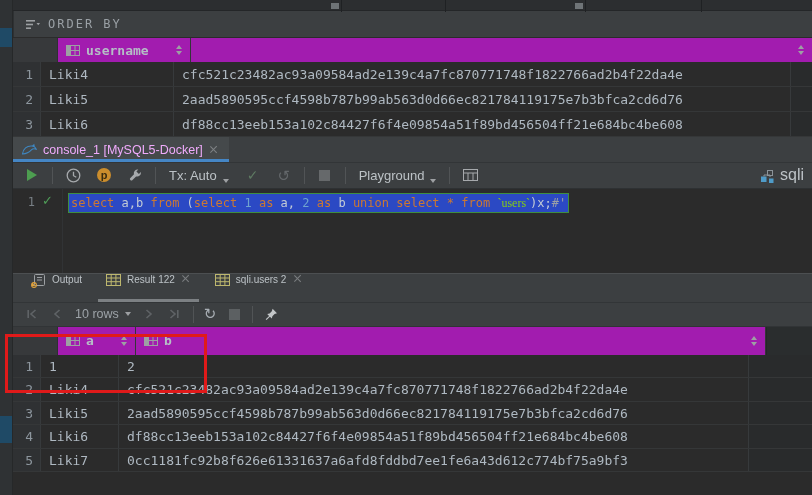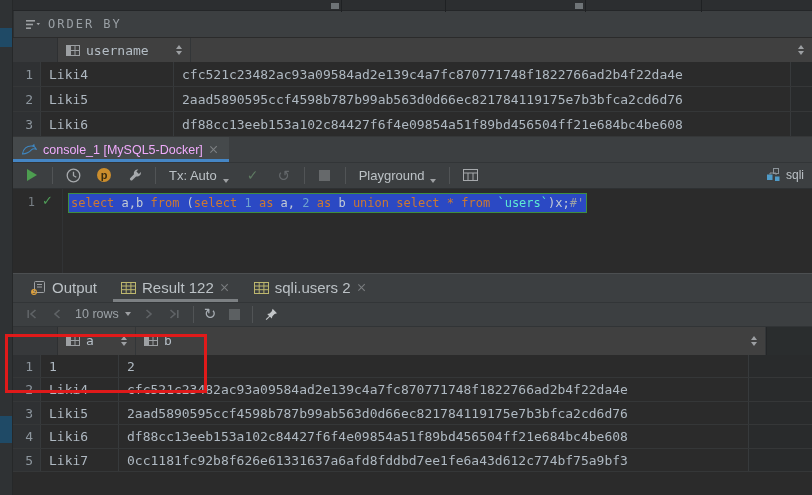--- a/index.html
+++ b/index.html
@@ -18,21 +18,21 @@
   .strip-tick{position:absolute;top:3px;width:8px;height:6px;background:#6f7477;}
   
   .filter-bar{height:26px;background:#3c3f41;display:flex;align-items:center;border-bottom:1px solid #2b2b2b;}
   .fb-section{display:flex;align-items:center;gap:7px;height:100%;cursor:default;}
   .fb-where{width:271px;padding-left:8px;}
   .fb-order{padding-left:12px;flex:1;text-align:right;}
   .fb-divider{width:1px;height:26px;background:#2e3133;}
   .fb-label{font-family:"DejaVu Sans Mono",monospace;font-size:12px;letter-spacing:2px;color:#9aa0a5;}
   .caret-down{width:0;height:0;border-left:3.5px solid transparent;border-right:3.5px solid transparent;border-top:4px solid #9da0a3;display:inline-block;}
   
-  .hdr{background:#404040;display:flex;align-items:stretch;}
+  .hdr{background:#a21caf;display:flex;align-items:stretch;font-weight:bold;}
   .hcell{display:flex;align-items:center;gap:6px;padding:0 8px;border-right:1px solid #333638;color:#b5bec6;
          font-family:"DejaVu Sans Mono",monospace;font-size:13px;position:relative;}
   .gutter-h{width:28px;background:#37393b;border-right:1px solid #2e3032;}
   .sort-icon{display:inline-flex;flex-direction:column;gap:2px;margin-left:auto;}
   .sort-icon i{width:0;height:0;border-left:3.5px solid transparent;border-right:3.5px solid transparent;display:block;}
   .sort-icon .up{border-bottom:4px solid #9da0a3;}
   .sort-icon .dn{border-top:4px solid #9da0a3;}
   .grid-rows{background:#2b2b2b;}
   .grow{display:flex;align-items:stretch;border-bottom:1px solid #353738;background:#2b2b2b;}
   .gnum{width:28px;display:flex;align-items:center;justify-content:flex-end;padding-right:7px;box-sizing:border-box;
@@ -61,34 +61,34 @@
   .tbtn{display:flex;align-items:center;justify-content:center;width:22px;height:22px;border-radius:3px;cursor:pointer;}
   .tb-divider{width:1px;height:17px;background:#515456;}
   .play-tri{width:0;height:0;border-top:6px solid transparent;border-bottom:6px solid transparent;border-left:10px solid #4d9e50;}
   .p-circle{width:14px;height:14px;border-radius:50%;background:#cb8d2c;color:#3a2c10;font-size:11px;font-weight:bold;
             display:flex;align-items:center;justify-content:center;line-height:1;}
   .tx-combo,.pg-combo{display:flex;align-items:flex-end;gap:6px;padding:0 4px;cursor:pointer;font-size:13px;color:#bcc2c6;}
   .glyph{font-size:15px;line-height:1;}
   .check-muted{color:#5e7a62;font-size:14px;}
   .rollback{color:#63676a;font-size:15px;}
   .stop-sq{width:11px;height:11px;background:#66696b;}
-  .schema-box{margin-left:auto;display:flex;align-items:flex-end;gap:5px;cursor:pointer;font-size:12px;color:#bcc2c6;}
+  .schema-box{margin-left:auto;display:flex;align-items:flex-end;gap:5px;cursor:pointer;font-size:16px;color:#bcc2c6;}
   
   .editor{height:98px;background:#2b2b2b;display:flex;}
   .ed-gutter{width:50px;border-right:1px solid #313335;display:flex;align-items:flex-start;padding-top:4px;box-sizing:border-box;}
   .ln{width:22px;text-align:right;color:#787f85;font-family:"DejaVu Sans Mono",monospace;font-size:12px;padding-top:2px;}
   .ed-check{color:#4f9e58;font-size:13px;margin-left:7px;}
   .ed-code{flex:1;padding:4px 0 0 5px;}
   .sql-sel{display:inline-block;white-space:pre;background:#2b49c4;border:1px solid #3e8e41;padding:1px 2px;
            font-family:"DejaVu Sans Mono",monospace;font-size:12px;line-height:16px;}
-  .tok-kw{color:#cc7832;} .tok-pl{color:#c3ccd6;} .tok-num{color:#6fa3cf;} .tok-str{color:#5eead4;} .tok-cmt{color:#9aa0a6;}
+  .tok-kw{color:#cc7832;} .tok-pl{color:#c3ccd6;} .tok-num{color:#6fa3cf;} .tok-str{color:#84cc16;font-family:Liberation Serif, serif;} .tok-cmt{color:#9aa0a6;}
   
   .bottom-tabbar{height:33px;background:#3c3f41;border-top:1px solid #4c4f51;border-bottom:1px solid #323537;
                  display:flex;align-items:stretch;gap:4px;padding-left:8px;}
-  .btab{position:relative;display:flex;align-items:center;gap:6px;padding:0 10px;cursor:pointer;font-size:15px;color:#bcc2c6;}
+  .btab{position:relative;display:flex;gap:6px;padding:0 10px;cursor:pointer;font-size:10px;color:#bcc2c6;}
   .btab .active-underline{position:absolute;left:2px;right:2px;bottom:0;height:3px;background:#7c8083;}
   
   .grid-toolbar{height:27px;background:#3c3f41;border-bottom:1px solid #313436;display:flex;align-items:center;gap:10px;padding:0 10px;}
   .pager-label{display:flex;align-items:center;gap:6px;color:#9da3a8;font-size:12.5px;cursor:pointer;}
   .nav-ico{display:flex;align-items:center;justify-content:center;width:16px;height:16px;cursor:pointer;}
   .refresh{color:#a7adb3;font-size:15px;cursor:pointer;}
   .stop-sq2{width:11px;height:11px;background:#5c6062;}
   
   .g2-header{height:28px;}
   .g2-header .col-a{width:78px;box-sizing:border-box;}

